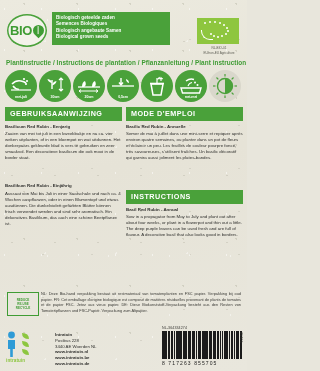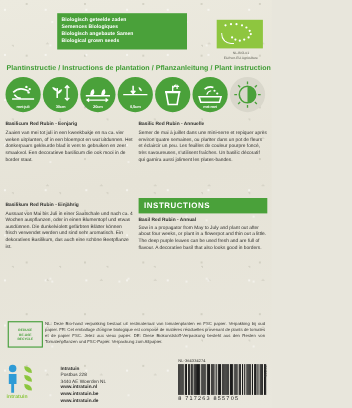--- a/index.html
+++ b/index.html
@@ -72,21 +72,21 @@
   .ic svg{position:absolute;left:0;top:0;}
   .ic .lab{
     position:absolute;left:0;bottom:3.5px;width:100%;text-align:center;
     font-size:3.6px;font-weight:bold;color:#fff;letter-spacing:-.1px;
   }
   
   .panel{position:absolute;width:117px;}
   .p1{left:5px;top:107px;}
   .p2{left:126px;top:107px;}
   .p3{left:5px;top:180px;}
-  .p4{left:126px;top:180px;}
+  .p4{left:126px;top:190px;}
   .ph{
     background:#4aa13a;color:#fff;font-size:7.2px;font-weight:bold;
     letter-spacing:.5px;padding:3px 5px 3.4px;line-height:1;
   }
   .sub{font-size:4.4px;font-weight:bold;margin:3.4px 0 1.6px;line-height:5.6px;}
   .body{font-size:4.4px;line-height:6px;text-align:left;}
   
   .recycle-logo{
     position:absolute;left:7px;top:292px;width:30px;height:22px;
     border:1.2px solid #3f9c34;display:flex;flex-direction:column;
@@ -117,20 +117,24 @@
     writing-mode:vertical-rl;letter-spacing:.3px;
   }
 </style>
 </head>
 <body>
 
 <div class="paper"></div>
 
 <div class="topband">
 
+  <div class="bio-badge">
+    <span class="bio-txt">BIO</span>
+    <span class="bio-leaf"></span>
+  </div>
 
   <div class="greenbox">
     <div>Biologisch geteelde zaden</div>
     <div>Semences Biologiques</div>
     <div>Biologisch angebaute Samen</div>
     <div>Biological grown seeds</div>
   </div>
 
   <div class="eu-organic">
     <div class="eu-leaf">
@@ -233,25 +237,27 @@
           <path d="M22.7 22.7 l1.8 1.8"></path>
         <path d="M24.5 7.5 l-1.8 1.8"></path>
           <path d="M9.3 22.7 l-1.8 1.8"></path>
       </g>
     </svg>
     <span class="lab"></span>
   </div>
 </div>
 
 <div class="panel p1">
+  <div class="ph">GEBRUIKSAANWIJZING</div>
   <div class="sub">Basilicum Red Rubin - Eenjarig</div>
   <div class="body">Zaaien van mei tot juli in een kweekbakje en na ca. vier weken uitplanten, of in een bloempot en wat uitdunnen. Het donkerpaars gekleurde blad is vers te gebruiken en zeer smaakvol. Een decoratieve basilicum die ook mooi in de border staat.</div>
 </div>
 
 <div class="panel p2">
+  <div class="ph">MODE D'EMPLOI</div>
   <div class="sub">Basilic Red Rubin - Annuelle</div>
   <div class="body">Semer de mai à juillet dans une mini-serre et repiquer après environ quatre semaines, ou planter dans un pot de fleurs et éclaircir un peu. Les feuilles de couleur pourpre foncé, très savoureuses, s'utilisent fraîches. Un basilic décoratif qui garnira aussi joliment les plates-bandes.</div>
 </div>
 
 <div class="panel p3">
   <div class="sub">Basilikum Red Rubin - Einjährig</div>
   <div class="body">Aussaat von Mai bis Juli in einer Saatschale und nach ca. 4 Wochen auspflanzen, oder in einen Blumentopf und etwas ausdünnen. Die dunkelviolett gefärbten Blätter können frisch verwendet werden und sind sehr aromatisch. Ein dekoratives Basilikum, das auch eine schöne Beetpflanze ist.</div>
 </div>
 
 <div class="panel p4">

